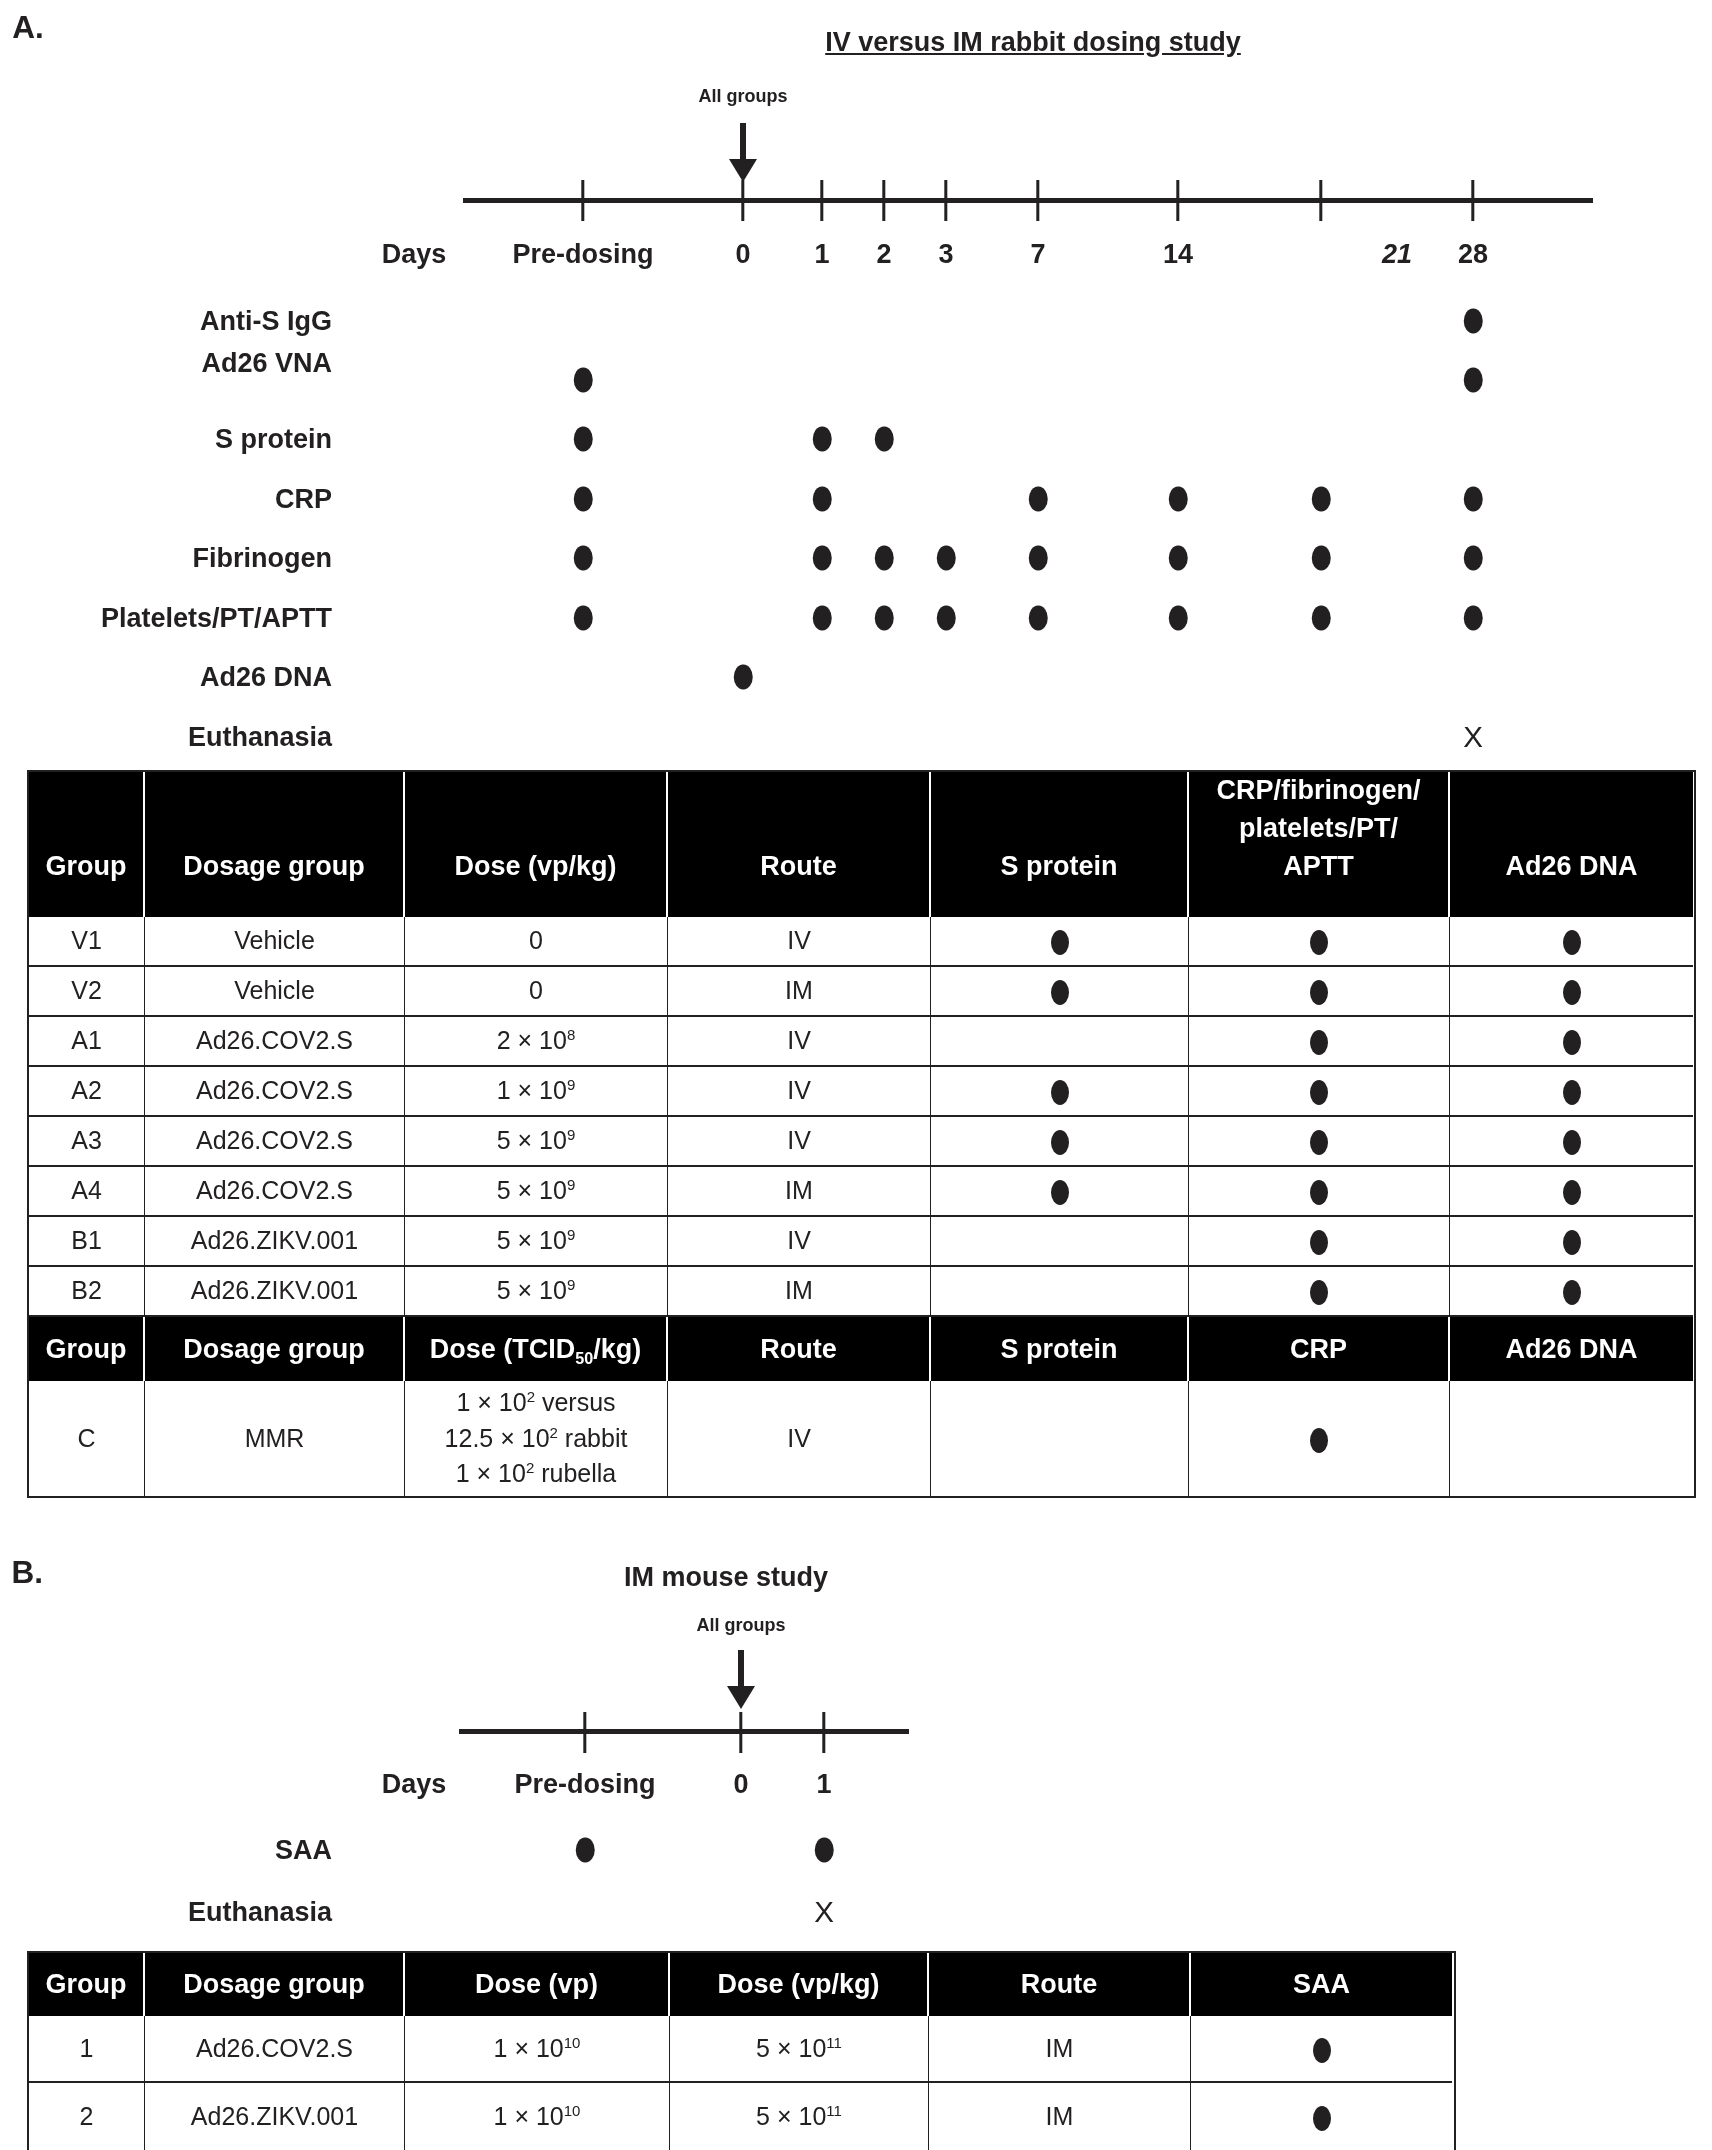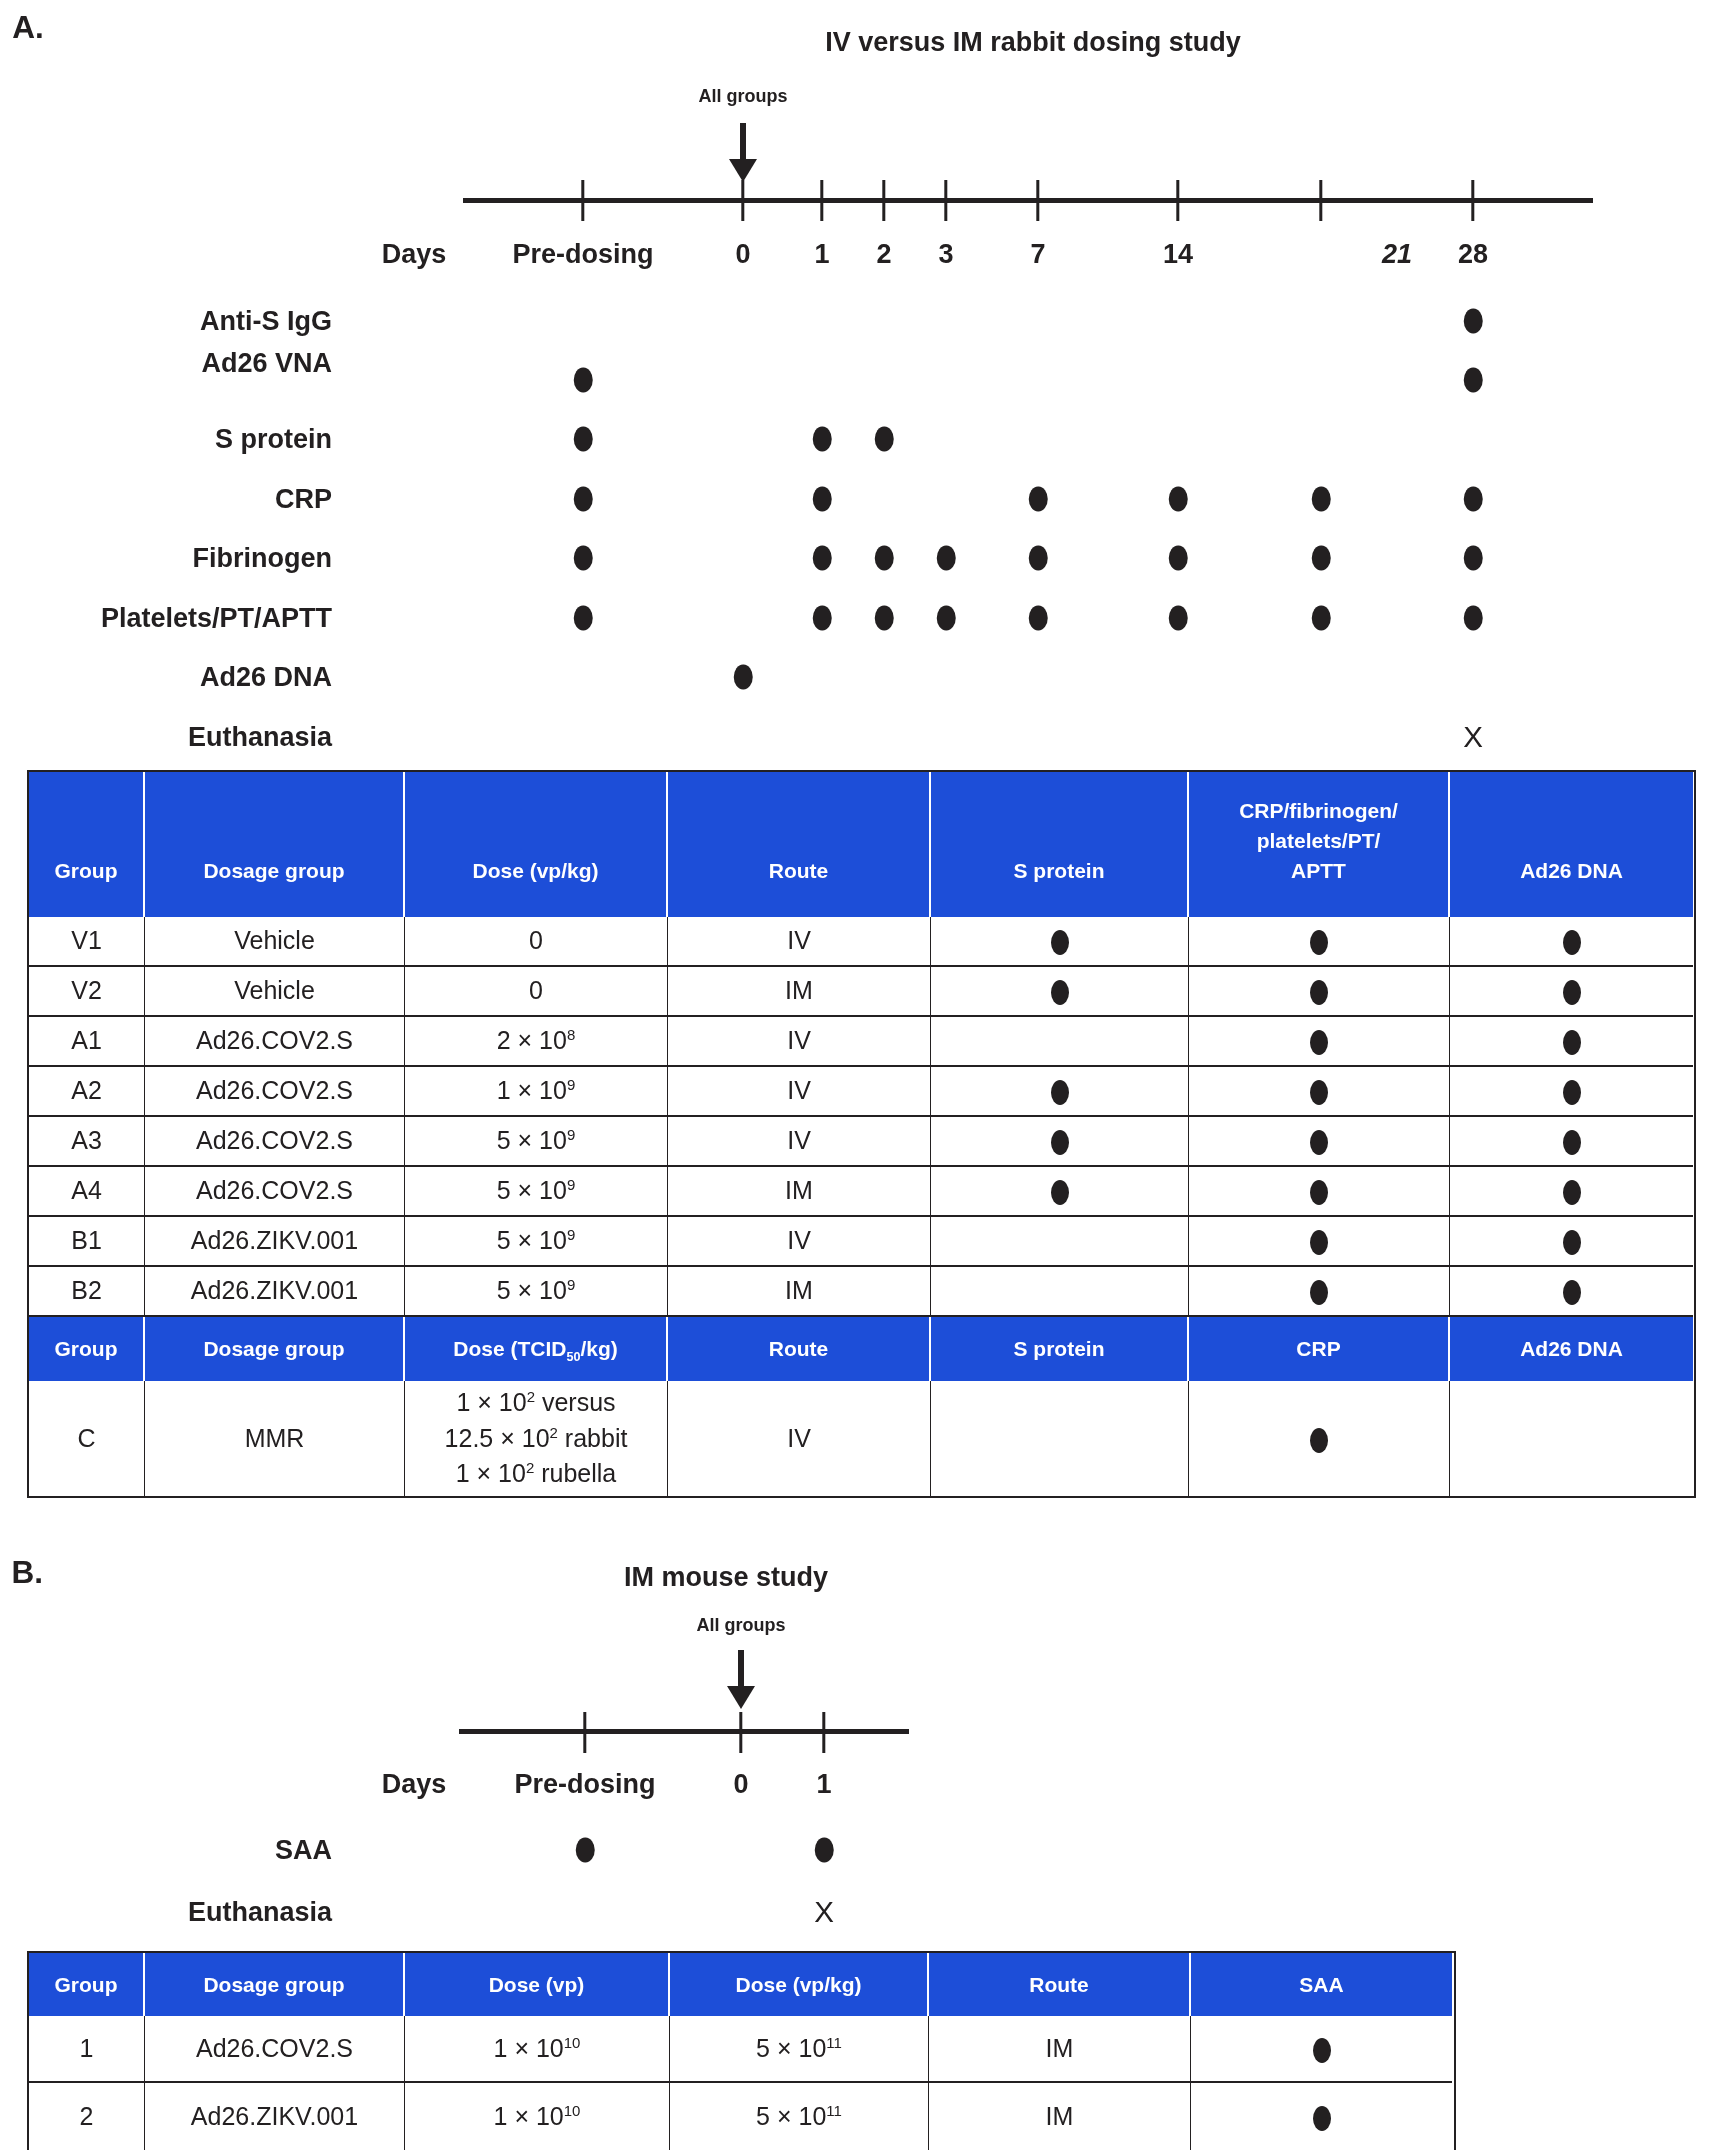--- a/index.html
+++ b/index.html
@@ -21,35 +21,35 @@
   .tick-label, .days-label { font-size: 27px; font-weight: 700; transform: translateX(-50%); white-space: nowrap; line-height: 1; }
   .rowlab { left: 0; width: 332px; text-align: right; font-size: 27px; font-weight: 700; white-space: nowrap; line-height: 1; }
   .tdot { width: 18.5px; height: 25px; border-radius: 50%; background: #232021; transform: translate(-50%,-50%); }
   .xmark { font-size: 29.5px; font-weight: 400; transform: translate(-50%,-50%); line-height: 1; }
 
   .tbl { display: grid; border: 2.1px solid #232021; background: #ffffff; }
   .cell { display: flex; align-items: center; justify-content: center; text-align: center;
           border-right: 1.4px solid #232021; border-bottom: 2.1px solid #232021; font-size: 25px; overflow: hidden; }
   .cell.lastcol { border-right: none; }
   .cell.lastrow { border-bottom: none; }
-  .cell.header { background: #1d4ed8; color: #ffffff; font-weight: 700; font-size: 21px;
+  .cell.header { background: #000000; color: #ffffff; font-weight: 700; font-size: 27px;
                  border-right: 2.1px solid #ffffff; border-bottom: none; line-height: 1.3; }
   .cell.header.lastcol { border-right: none; }
   .cell.hbot { align-items: flex-end; padding-bottom: 31.5px; }
   .cellwrap { display: block; line-height: 1.42; }
   .cell sup, .cell sub { font-size: 0.6em; line-height: 0; }
   .dot { width: 18px; height: 25px; border-radius: 50%; background: #232021; display: inline-block; vertical-align: middle; }
 </style>
 </head>
 <body>
 
 <div id="figure">
 
   <div class="abs panel-label" style="left:12.3px; top:12.3px;">A.</div>
-  <div class="abs fig-title" style="left:1033px; top:29px;">IV versus IM rabbit dosing study</div>
+  <div class="abs fig-title" style="left:1033px; top:29px;text-decoration:underline;">IV versus IM rabbit dosing study</div>
   <div class="abs annotation" style="left:743px; top:87px;">All groups</div>
   <div class="abs days-label" style="left:414px; top:241px;">Days</div>
   <div id="panel-a-dyn" class="abs" style="left:0; top:0; width:100%; height:100%;">
       <div class="abs tl-line" style="left: 463px; top: 198px; width: 1130px;"></div>
       <div class="abs arrow" style="left: 743px; top: 123px;">
         <div class="shaft"></div>
         <div class="head"></div>
       </div>
       <div class="abs tick" style="left: 583px; top: 180px;"></div>
       <div class="abs tick-label" style="left: 583px; top: 241px;">Pre-dosing</div>

